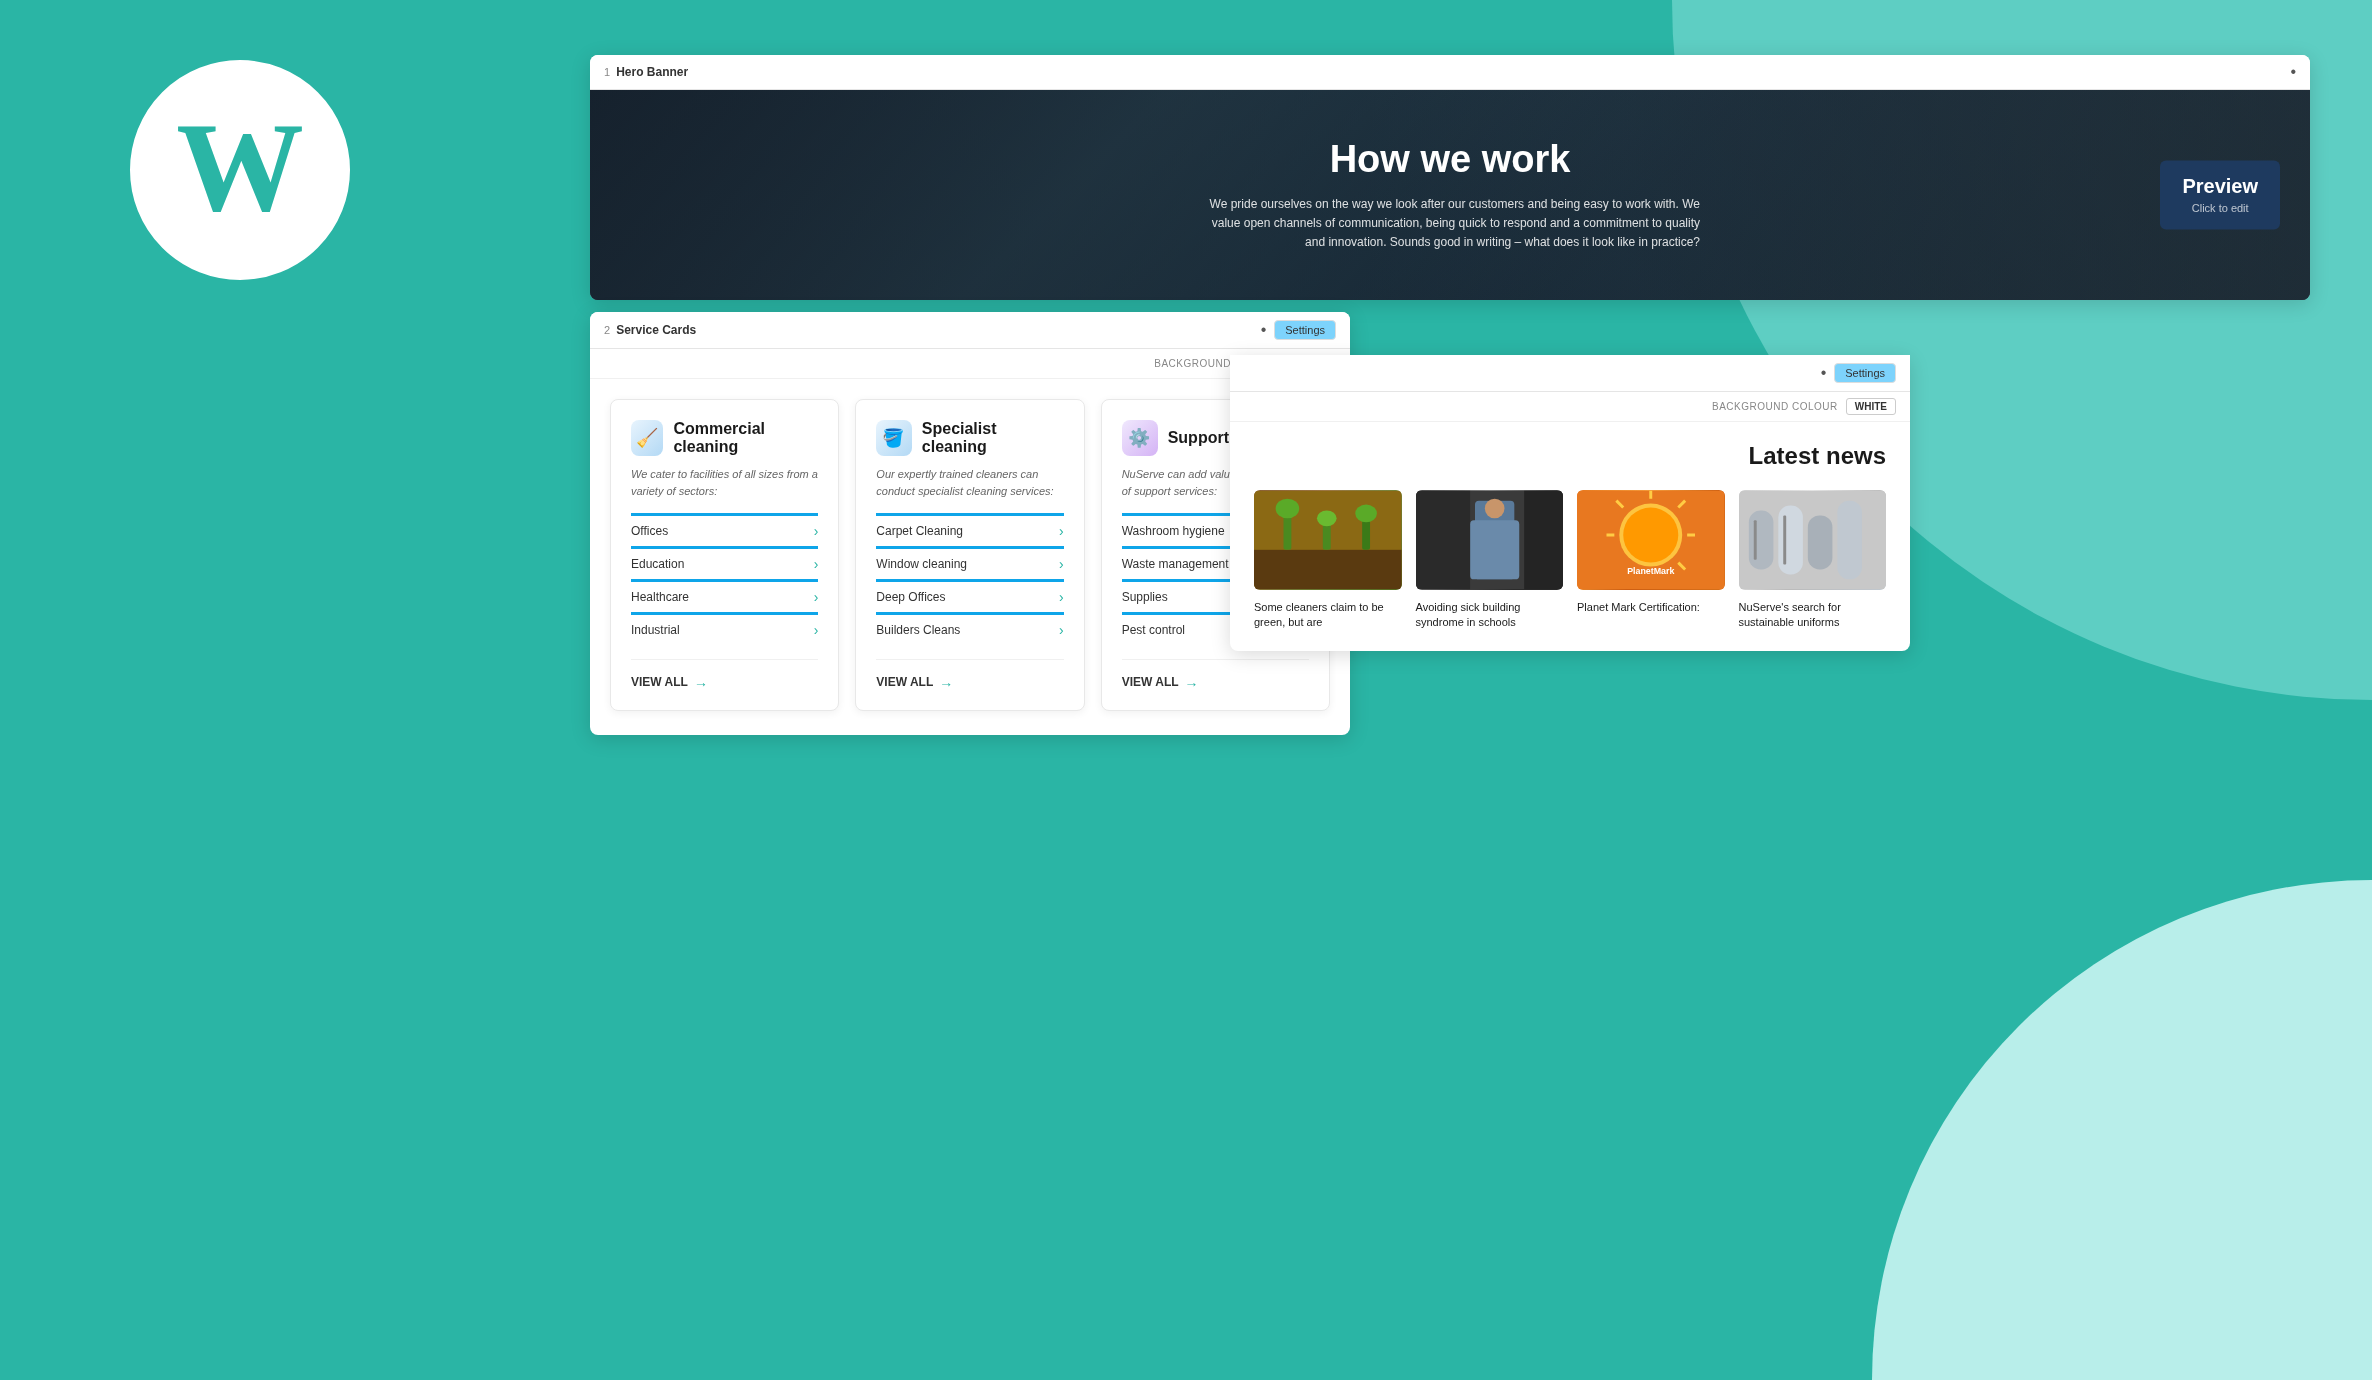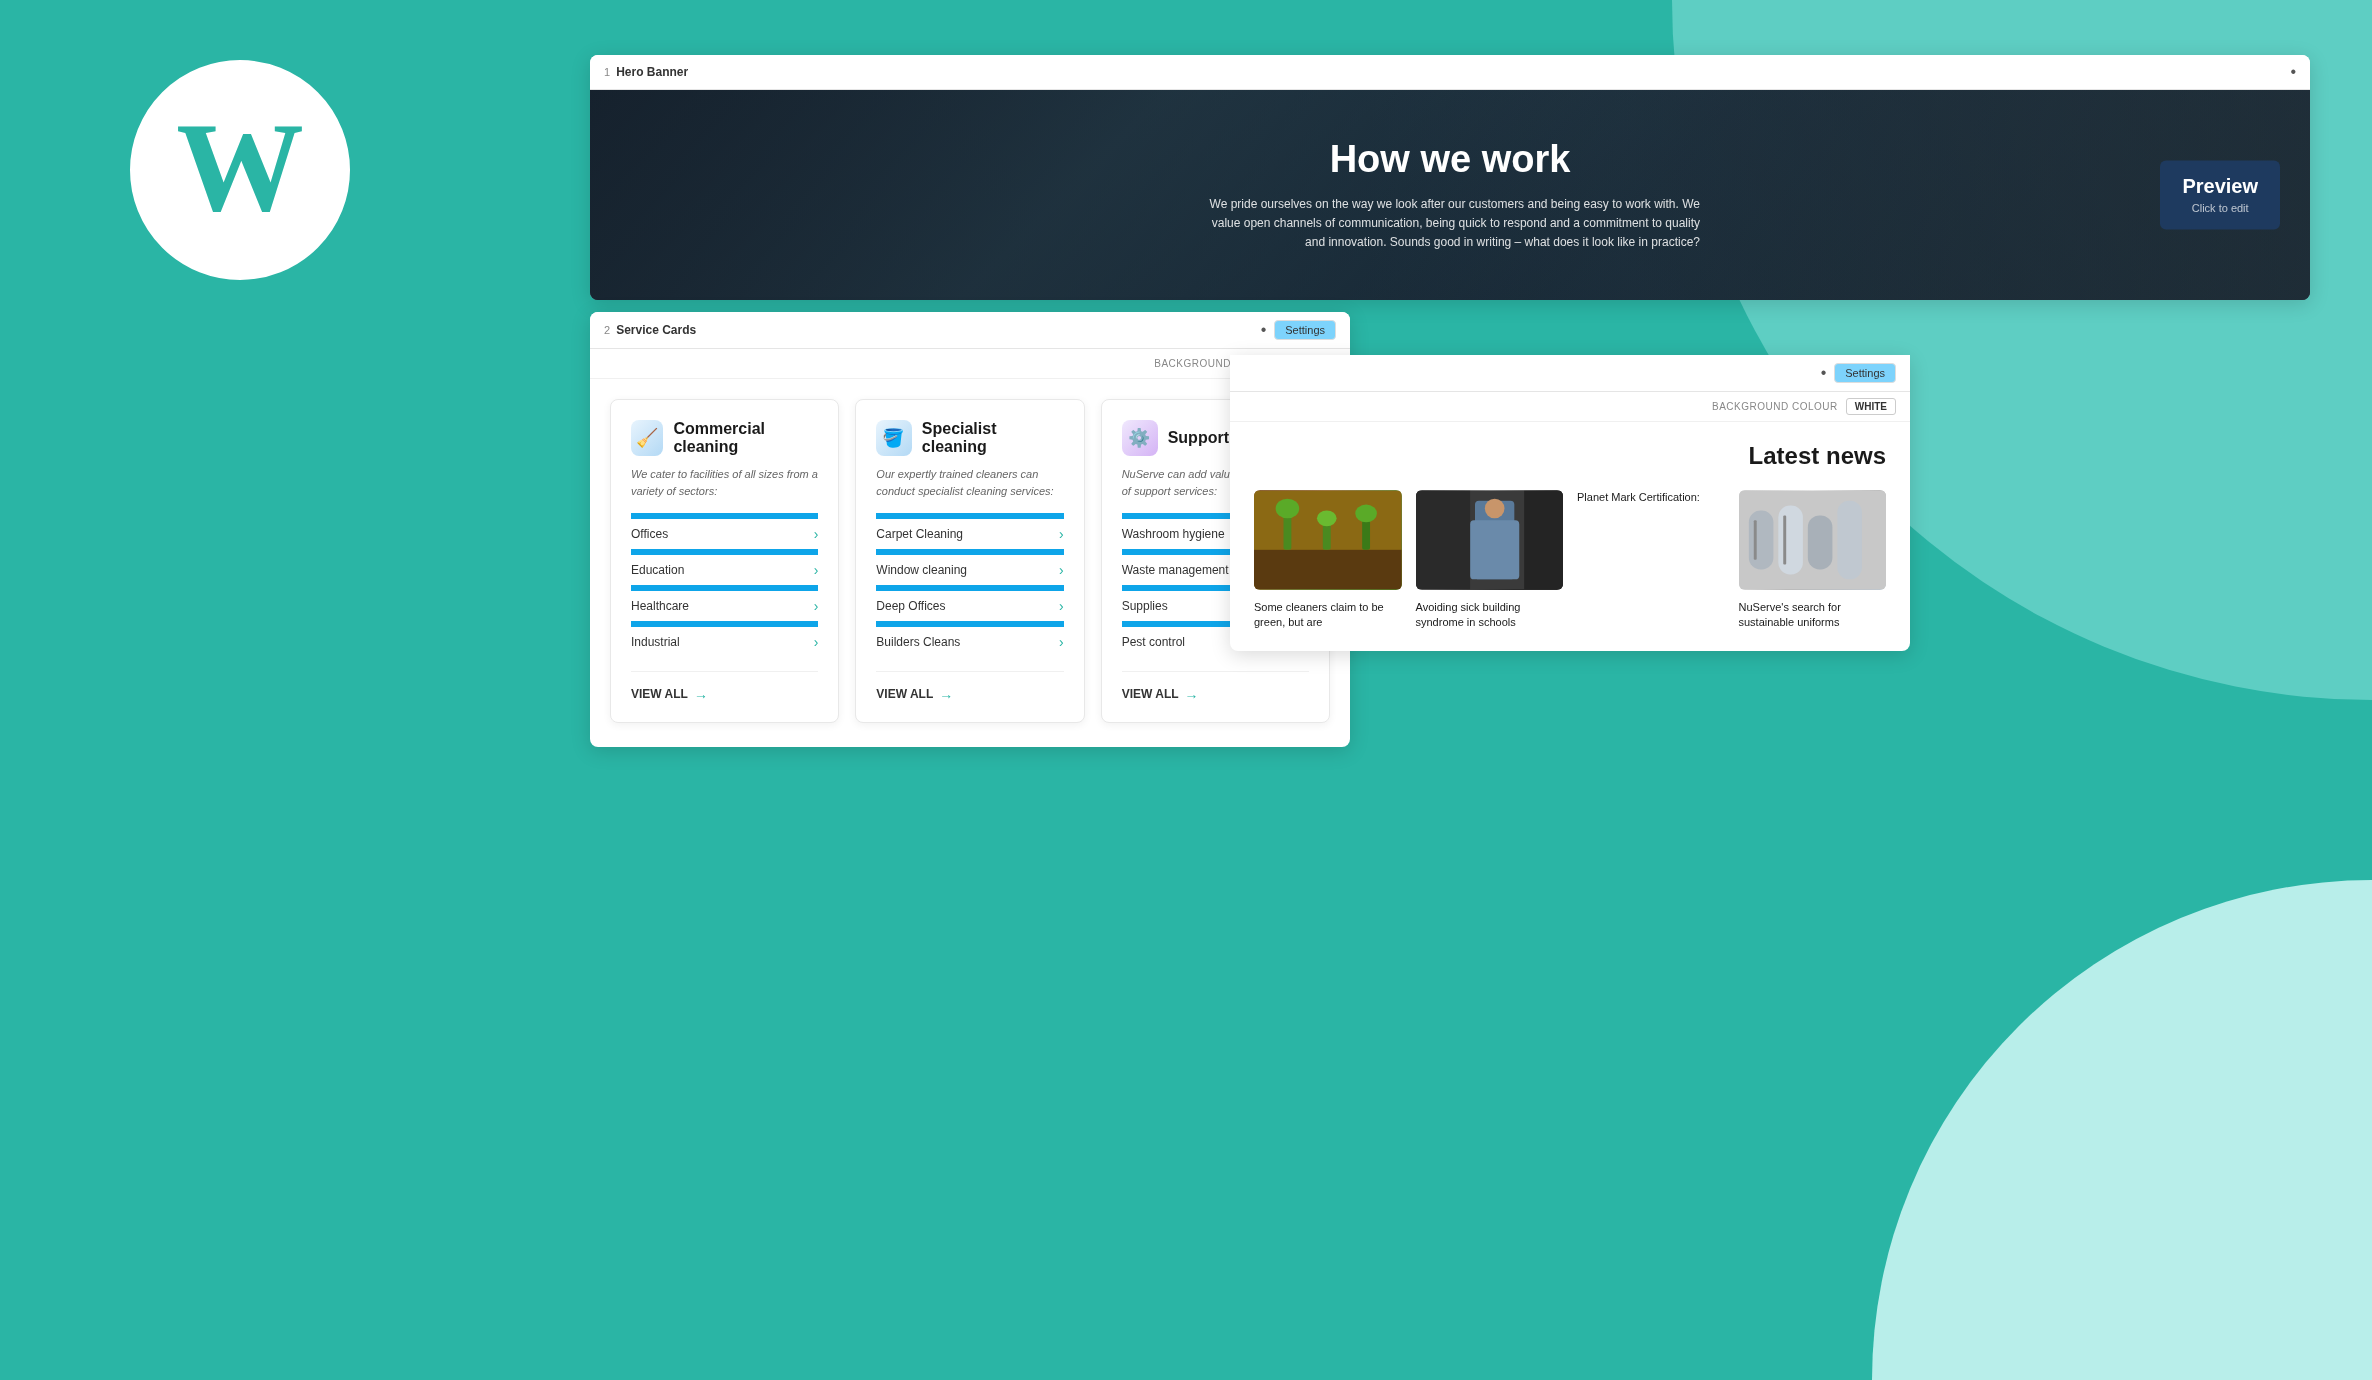--- a/index.html
+++ b/index.html
@@ -297,21 +297,21 @@
 
     .card-list {
       list-style: none;
     }
 
     .card-list-item {
       display: flex;
       align-items: center;
       justify-content: space-between;
       padding: 7px 0;
-      border-top: 6px solid #0ea5e9;
+      border-top: 3px solid #0ea5e9;
       font-size: 12px;
       color: #333;
       cursor: pointer;
       text-align: center;
     }
 
     .card-list-arrow {
       color: #2ab5a5;
       font-size: 14px;
     }
@@ -619,20 +619,35 @@
               <rect x="55" y="30" width="50" height="60" fill="#6a8aaa" rx="4"></rect>
 
               <rect x="0" y="0" width="55" height="100" fill="#2a2a2a"></rect>
               <rect x="110" y="0" width="40" height="100" fill="#242424"></rect>
             </svg>
           </div>
           <p class="news-card-title">Avoiding sick building syndrome in schools</p>
         </div>
 
         <div class="news-card">
+          <div class="news-image news-img-planetmark" style="position:relative;">
+            <svg width="100%" height="100%" viewBox="0 0 150 100" xmlns="http://www.w3.org/2000/svg">
+              <rect width="150" height="100" fill="#e87820"></rect>
+              <circle cx="75" cy="45" r="32" fill="#ffcc44" opacity="0.9"></circle>
+              <circle cx="75" cy="45" r="28" fill="#ff9900"></circle>
+
+              <line x1="75" y1="8" x2="75" y2="0" stroke="#ffcc44" stroke-width="3"></line>
+              <line x1="103" y1="17" x2="110" y2="10" stroke="#ffcc44" stroke-width="3"></line>
+              <line x1="112" y1="45" x2="120" y2="45" stroke="#ffcc44" stroke-width="3"></line>
+              <line x1="103" y1="73" x2="110" y2="80" stroke="#ffcc44" stroke-width="3"></line>
+              <line x1="47" y1="17" x2="40" y2="10" stroke="#ffcc44" stroke-width="3"></line>
+              <line x1="38" y1="45" x2="30" y2="45" stroke="#ffcc44" stroke-width="3"></line>
+              <text x="75" y="85" font-size="9" fill="white" text-anchor="middle" font-weight="bold">PlanetMark</text>
+            </svg>
+          </div>
           <p class="news-card-title">Planet Mark Certification:</p>
         </div>
 
         <div class="news-card">
           <div class="news-image news-img-uniforms">
             <svg width="100%" height="100%" viewBox="0 0 150 100" xmlns="http://www.w3.org/2000/svg">
               <rect width="150" height="100" fill="#c8c8c8"></rect>
 
               <rect x="10" y="20" width="25" height="60" fill="#b0b8c0" rx="12"></rect>
               <rect x="40" y="15" width="25" height="70" fill="#d0d8e0" rx="12"></rect>

